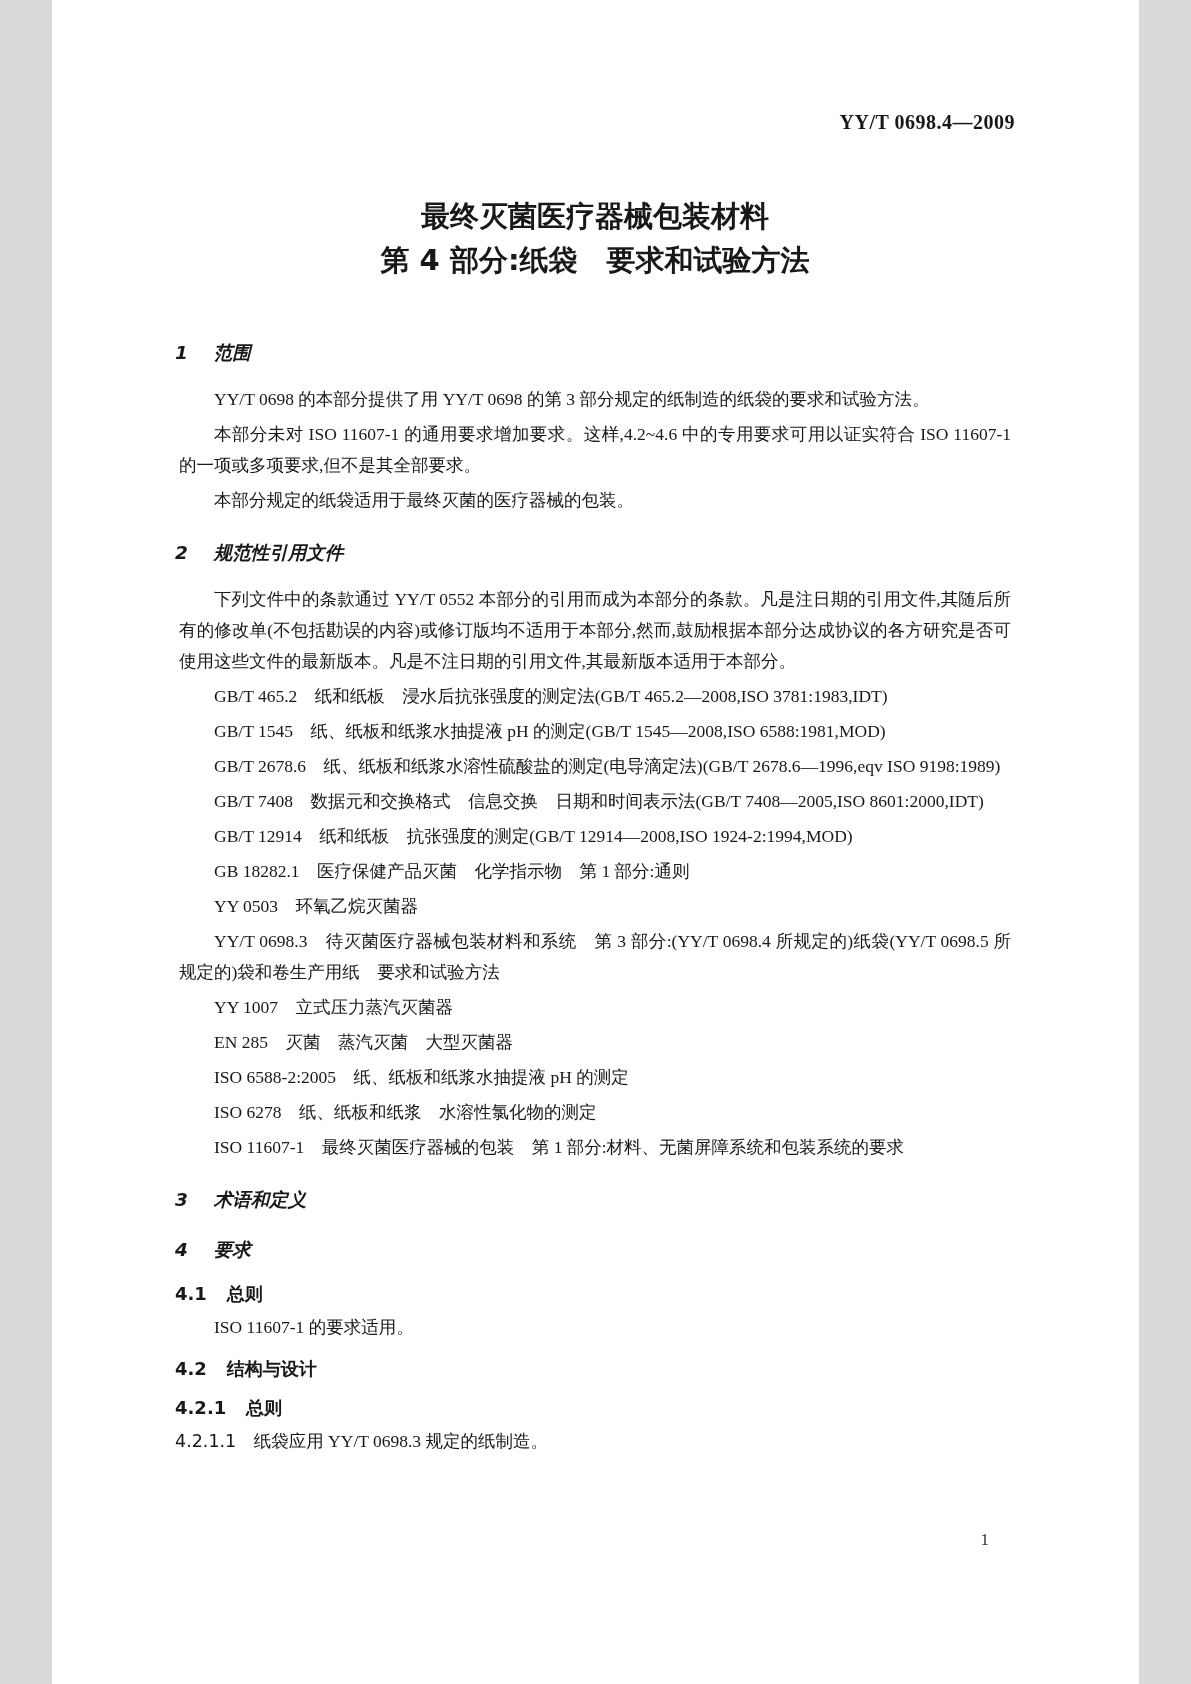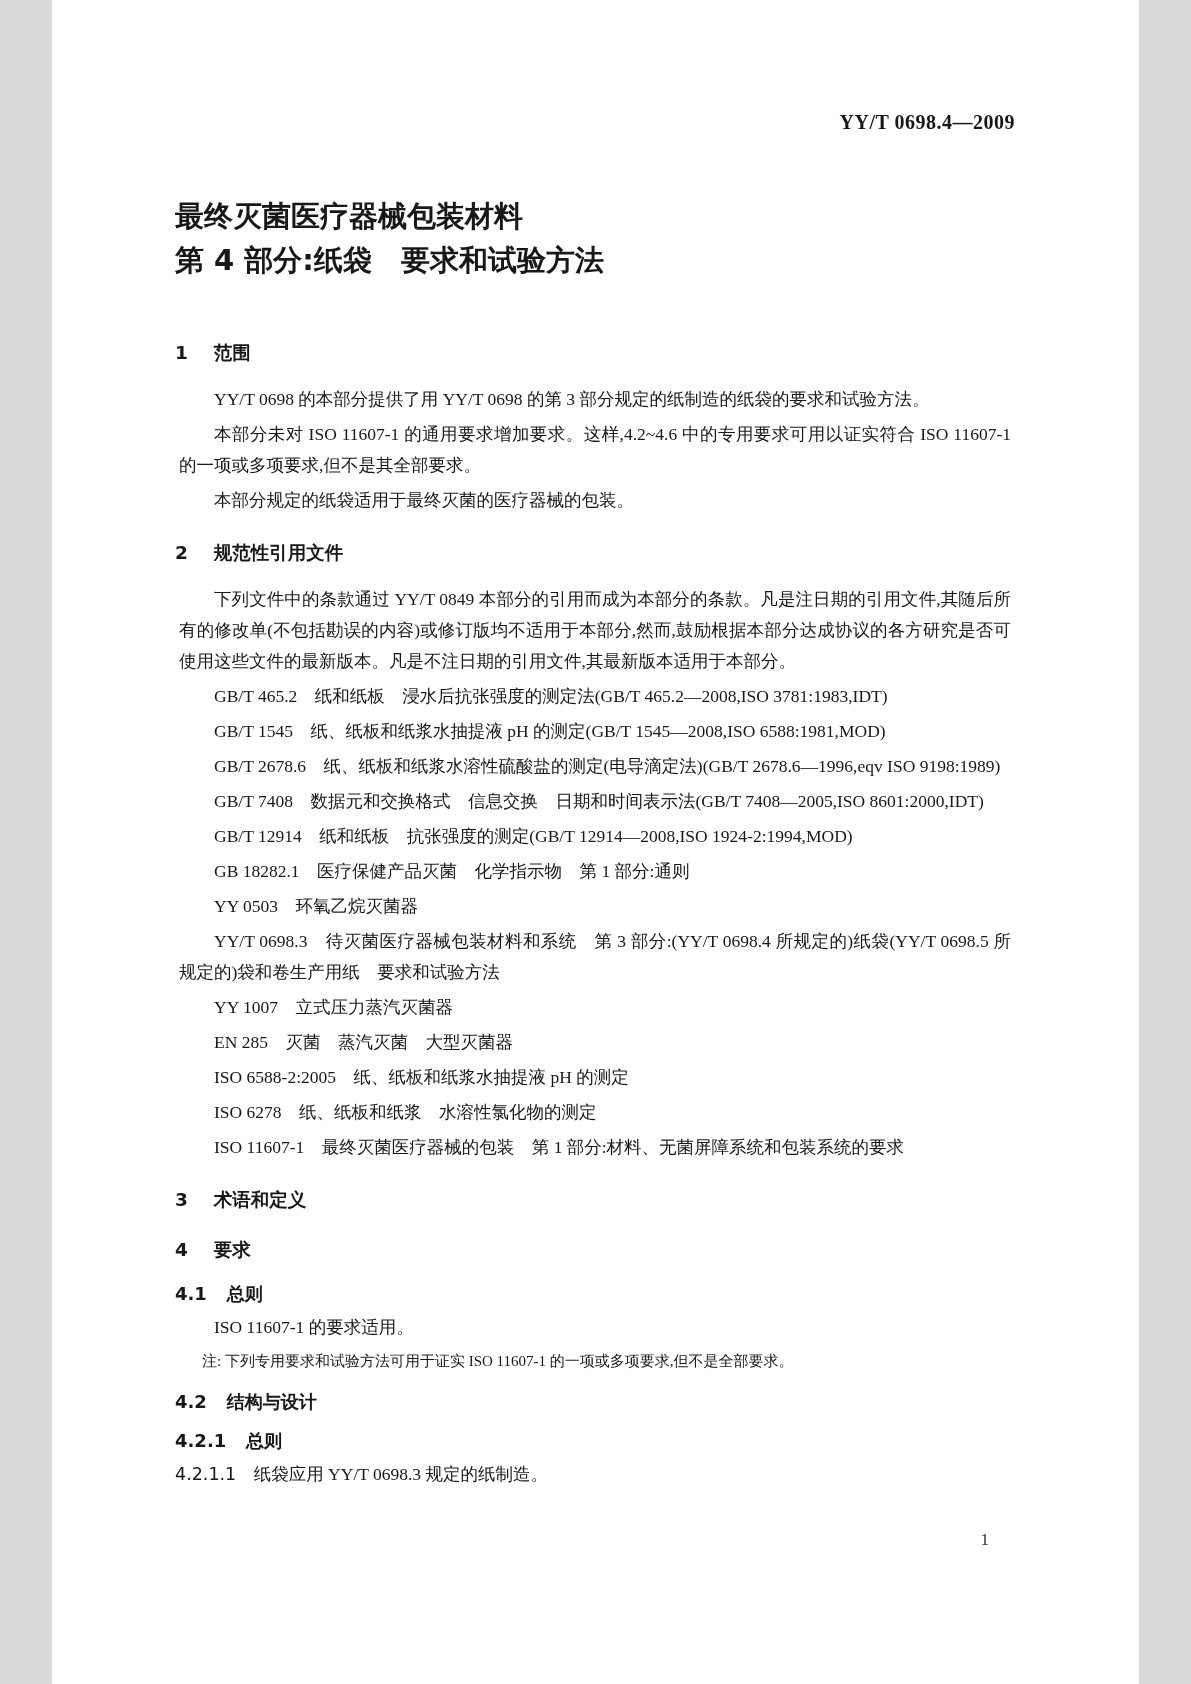--- a/index.html
+++ b/index.html
@@ -16,32 +16,34 @@
   }
   .doc-header {
     text-align:right;
     font-weight:bold;
     font-size:20px;
     line-height:24px;
     letter-spacing:0.5px;
   }
   .title-block {
     margin-top:60px;
+    text-align:center;
     font-family:"DejaVu Sans","Liberation Sans",sans-serif;
     font-weight:bold;
     font-size:29px;
     line-height:44px;
   }
   .doc-body { margin-top:0; }
   .h2 {
     font-family:"DejaVu Sans","Liberation Sans",sans-serif;
     font-weight:bold;
     font-size:18.5px;
     line-height:26px;
     margin:24px 0 18px 0;
+    font-style:italic;
   }
   .doc-body .h2:first-child { margin-top:58px; }
   .h2 .num { margin-right:1.4em; }
   .h3 {
     font-family:"DejaVu Sans","Liberation Sans",sans-serif;
     font-weight:bold;
     font-size:18px;
     line-height:26px;
     margin:13px 0 5px 0;
   }
@@ -86,39 +88,38 @@
     <div>最终灭菌医疗器械包装材料</div>
     <div>第 4 部分:纸袋　要求和试验方法</div>
   </div>
 
   <div class="doc-body">
       <div class="h2"><span class="num">1</span><span class="txt">范围</span></div>
       <div class="p">YY/T 0698 的本部分提供了用 YY/T 0698 的第 3 部分规定的纸制造的纸袋的要求和试验方法。</div>
       <div class="p">本部分未对 ISO 11607-1 的通用要求增加要求。这样,4.2~4.6 中的专用要求可用以证实符合 ISO 11607-1 的一项或多项要求,但不是其全部要求。</div>
       <div class="p">本部分规定的纸袋适用于最终灭菌的医疗器械的包装。</div>
       <div class="h2"><span class="num">2</span><span class="txt">规范性引用文件</span></div>
-      <div class="p">下列文件中的条款通过 YY/T 0849 本部分的引用而成为本部分的条款。凡是注日期的引用文件,其随后所有的修改单(不包括勘误的内容)或修订版均不适用于本部分,然而,鼓励根据本部分达成协议的各方研究是否可使用这些文件的最新版本。凡是不注日期的引用文件,其最新版本适用于本部分。</div>
+      <div class="p">下列文件中的条款通过 YY/T 0552 本部分的引用而成为本部分的条款。凡是注日期的引用文件,其随后所有的修改单(不包括勘误的内容)或修订版均不适用于本部分,然而,鼓励根据本部分达成协议的各方研究是否可使用这些文件的最新版本。凡是不注日期的引用文件,其最新版本适用于本部分。</div>
       <div class="ref">GB/T 465.2　纸和纸板　浸水后抗张强度的测定法(GB/T 465.2—2008,ISO 3781:1983,IDT)</div>
       <div class="ref">GB/T 1545　纸、纸板和纸浆水抽提液 pH 的测定(GB/T 1545—2008,ISO 6588:1981,MOD)</div>
       <div class="ref">GB/T 2678.6　纸、纸板和纸浆水溶性硫酸盐的测定(电导滴定法)(GB/T 2678.6—1996,eqv ISO 9198:1989)</div>
       <div class="ref">GB/T 7408　数据元和交换格式　信息交换　日期和时间表示法(GB/T 7408—2005,ISO 8601:2000,IDT)</div>
       <div class="ref">GB/T 12914　纸和纸板　抗张强度的测定(GB/T 12914—2008,ISO 1924-2:1994,MOD)</div>
       <div class="ref">GB 18282.1　医疗保健产品灭菌　化学指示物　第 1 部分:通则</div>
       <div class="ref">YY 0503　环氧乙烷灭菌器</div>
       <div class="ref">YY/T 0698.3　待灭菌医疗器械包装材料和系统　第 3 部分:(YY/T 0698.4 所规定的)纸袋(YY/T 0698.5 所规定的)袋和卷生产用纸　要求和试验方法</div>
       <div class="ref">YY 1007　立式压力蒸汽灭菌器</div>
       <div class="ref">EN 285　灭菌　蒸汽灭菌　大型灭菌器</div>
       <div class="ref">ISO 6588-2:2005　纸、纸板和纸浆水抽提液 pH 的测定</div>
       <div class="ref">ISO 6278　纸、纸板和纸浆　水溶性氯化物的测定</div>
       <div class="ref">ISO 11607-1　最终灭菌医疗器械的包装　第 1 部分:材料、无菌屏障系统和包装系统的要求</div>
       <div class="h2"><span class="num">3</span><span class="txt">术语和定义</span></div>
       <div class="h2"><span class="num">4</span><span class="txt">要求</span></div>
       <div class="h3"><span class="num">4.1</span><span class="txt">总则</span></div>
       <div class="p">ISO 11607-1 的要求适用。</div>
-      <div class="note">注: 下列专用要求和试验方法可用于证实 ISO 11607-1 的一项或多项要求,但不是全部要求。</div>
       <div class="h3"><span class="num">4.2</span><span class="txt">结构与设计</span></div>
       <div class="h3"><span class="num">4.2.1</span><span class="txt">总则</span></div>
       <div class="clause"><span class="num">4.2.1.1</span><span class="txt">纸袋应用 YY/T 0698.3 规定的纸制造。</span></div>
     </div>
 
   <div class="page-number">1</div>
 
 </div>
 
 </body></html>

